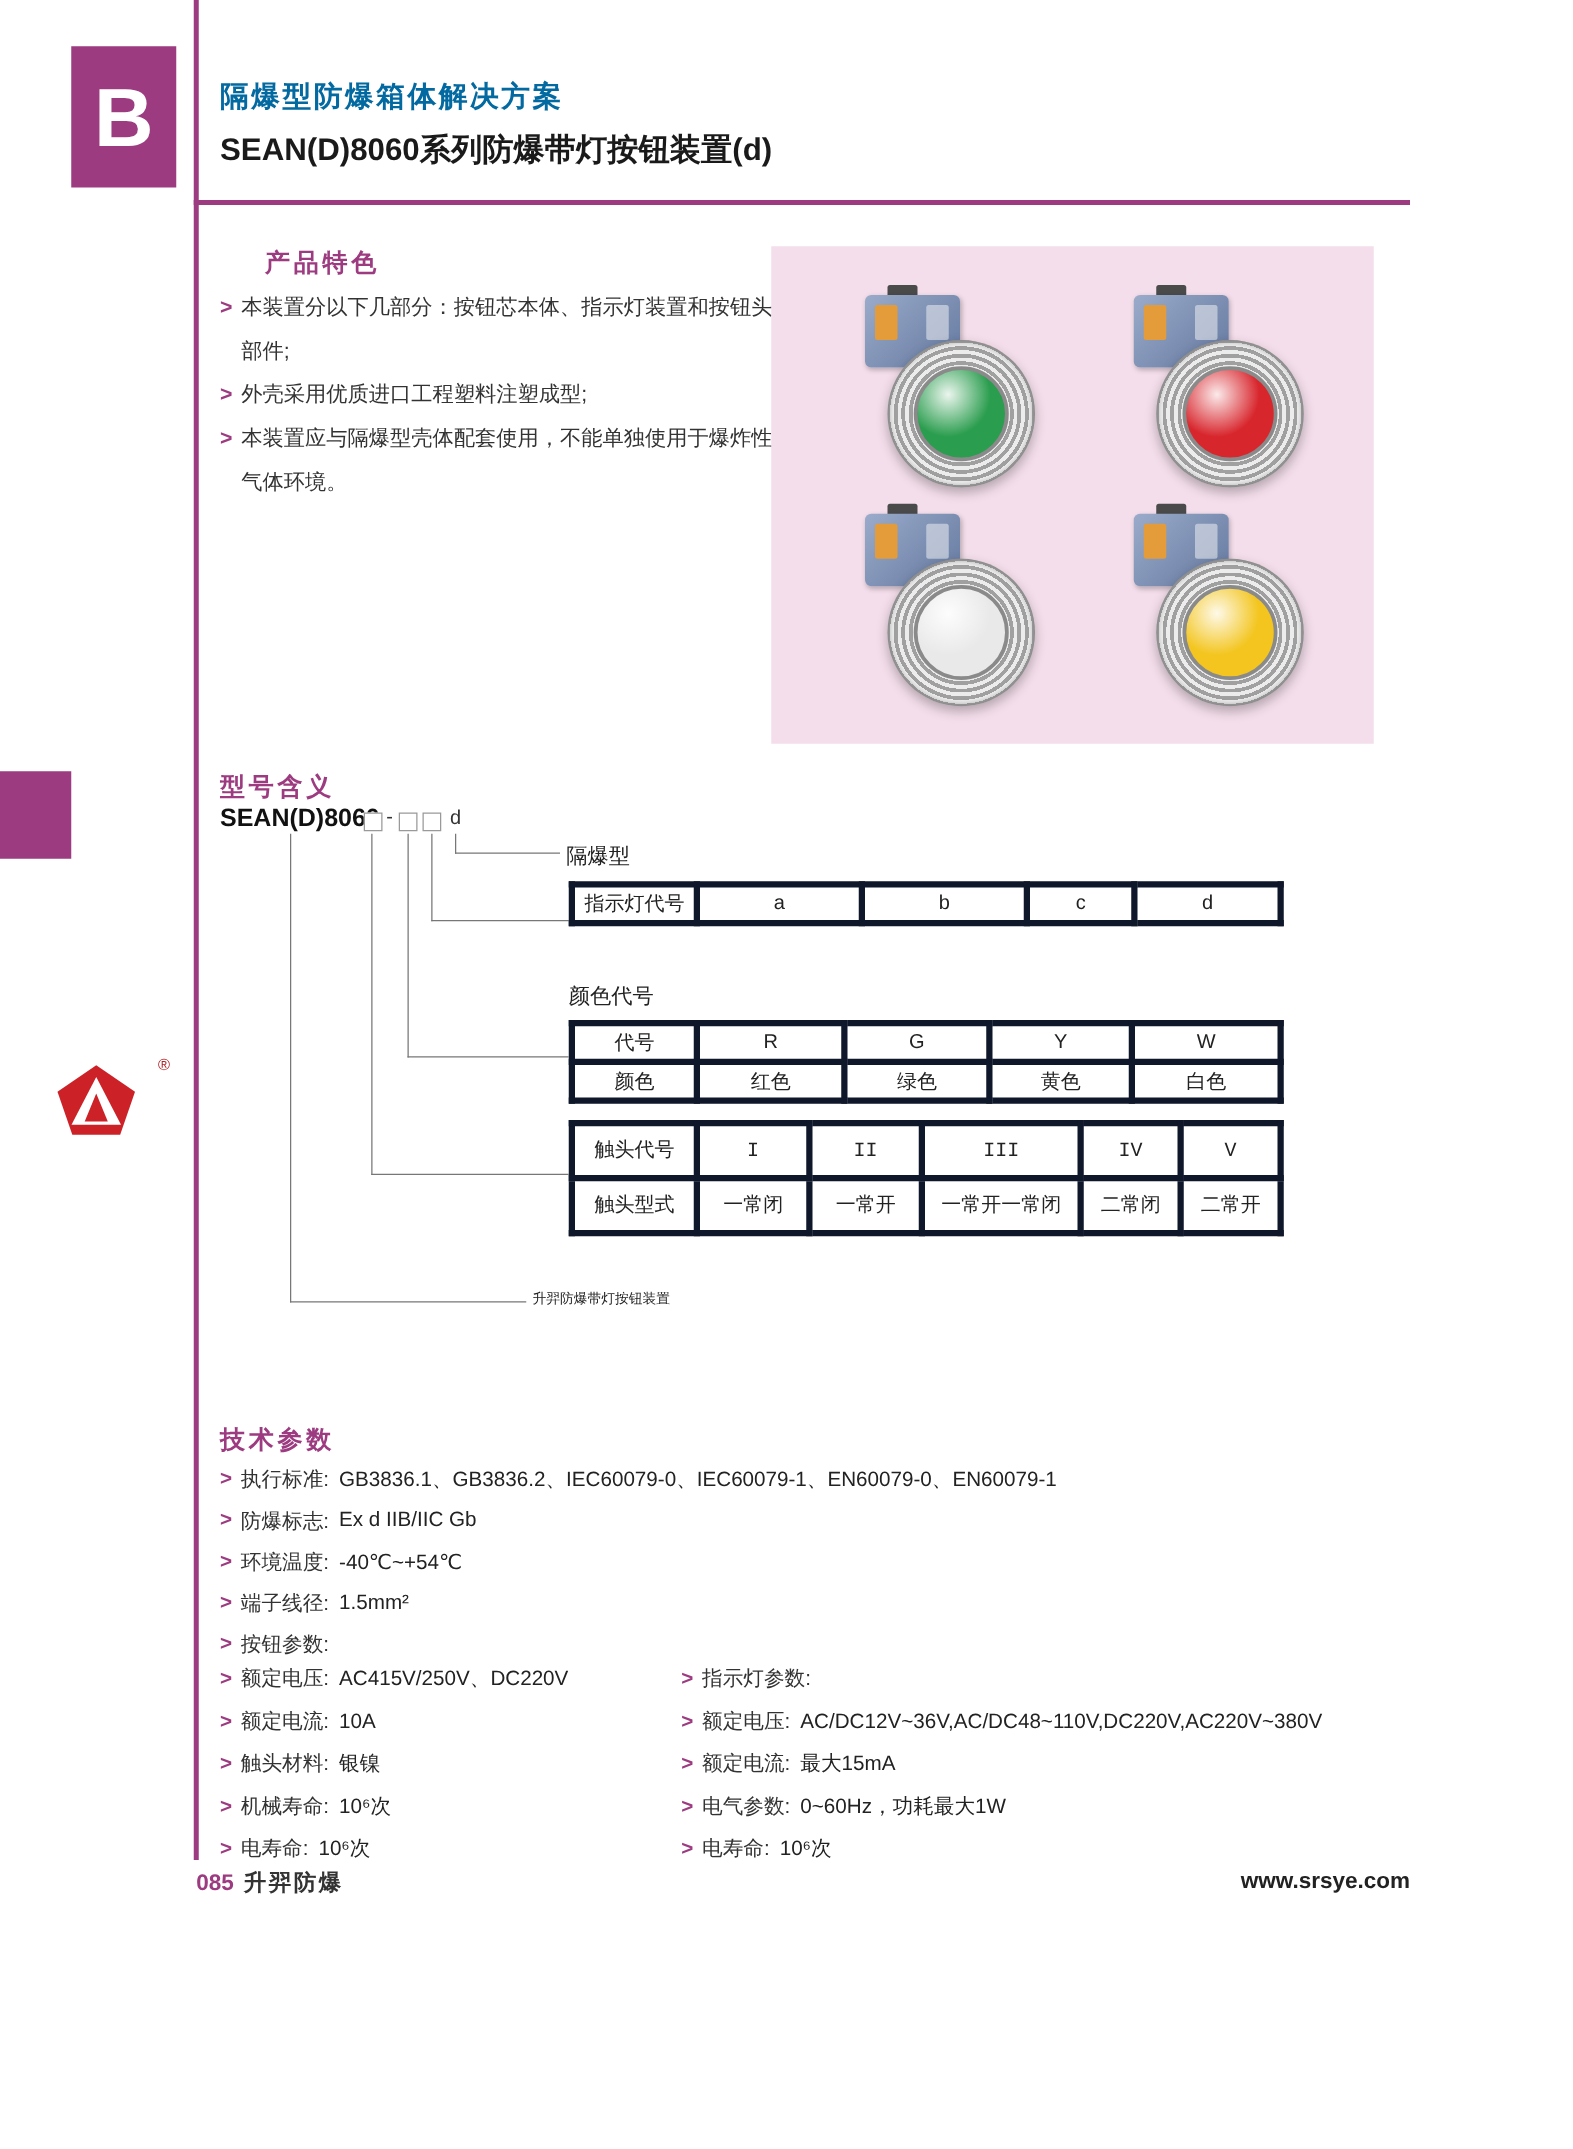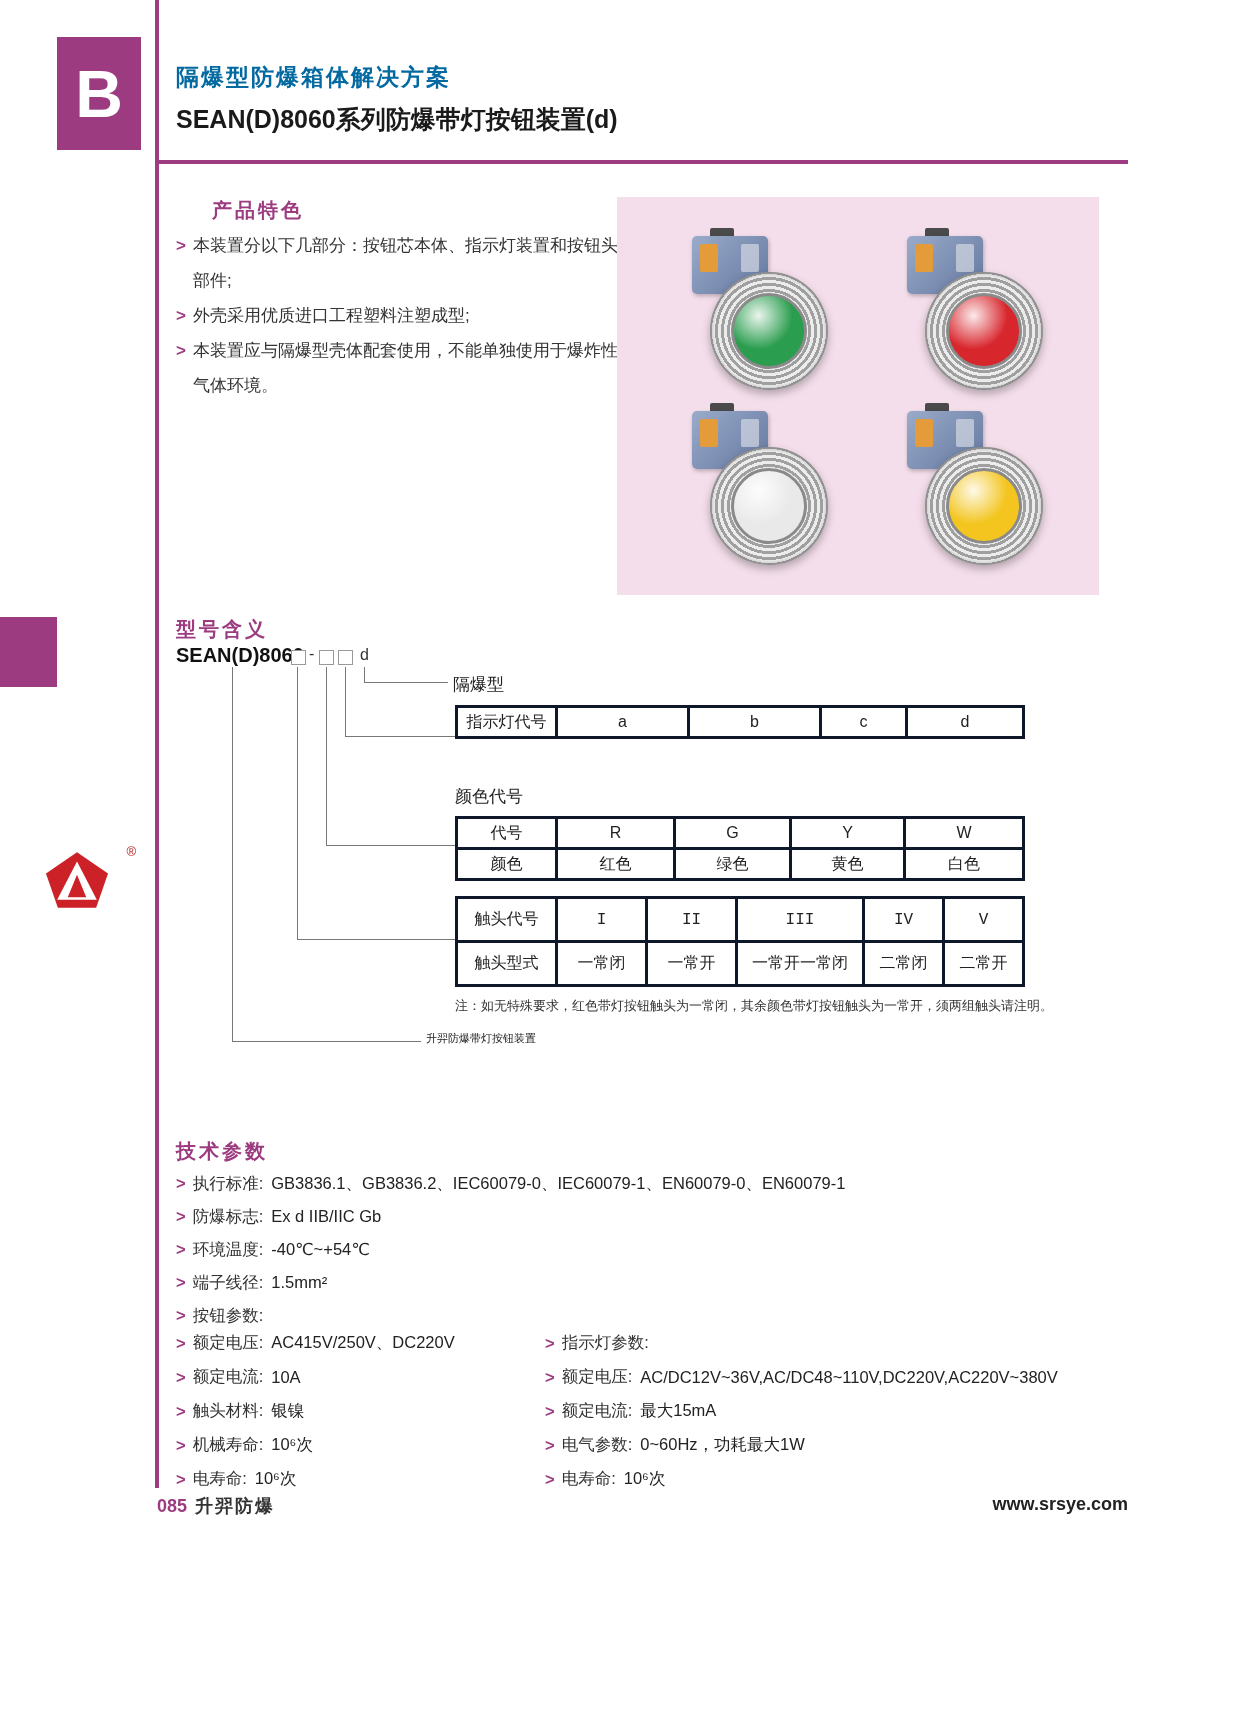--- a/index.html
+++ b/index.html
@@ -64,21 +64,21 @@
   #l4 { left:297px; top:667px; width:158px; height:273px; }
   #l5 { left:232px; top:667px; width:189px; height:375px; }
 
   .lbl-geb { position:absolute; left:453px; top:673px; font-size:17px; color:#222; }
   .lbl-colorcode { position:absolute; left:455px; top:785px; font-size:17px; color:#222; }
   .lbl-product { position:absolute; left:426px; top:1031px; font-size:11px; color:#222; }
   .note { position:absolute; left:455px; top:997px; width:610px; font-size:13px; color:#333; }
 
   
   .mtable { position:absolute; border-collapse:collapse; table-layout:fixed; background:#fff; }
-  .mtable td { border:3px solid #0f172a; text-align:center; font-size:16px; color:#222;
+  .mtable td { border:5px solid #0f172a; text-align:center; font-size:16px; color:#222;
     height:31px; padding:0 3px; overflow:hidden; }
   #table1 { left:455px; top:705px; width:567px; }
   #table2 { left:455px; top:816px; width:567px; }
   #table3 { left:455px; top:896px; width:567px; }
   #table3 td { height:44px;font-family:Liberation Mono, monospace; }
 
   
   .logo { position:absolute; left:44px; top:846px; width:92px; height:72px; }
   .logo .reg { position:absolute; right:0; top:-2px; font-size:13px; color:#b02025; }
   .logo svg { position:absolute; left:0; top:4px; }
@@ -245,21 +245,20 @@
       <td>触头型式</td>
       <td>一常闭</td>
       <td>一常开</td>
       <td>一常开一常闭</td>
       <td>二常闭</td>
       <td>二常开</td>
     </tr>
   </tbody>
     </table>
 
-  <div class="note">注：如无特殊要求，红色带灯按钮触头为一常闭，其余颜色带灯按钮触头为一常开，须两组触头请注明。</div>
   <div class="lbl-product">升羿防爆带灯按钮装置</div>
 
   <div class="logo">
     <svg width="66" height="60" viewBox="0 0 100 88">
       <path d="M50 2 L97 34 L79 86 L21 86 L3 34 Z" fill="#cc2127"></path>
       <path d="M50 16 L80 74 L20 74 Z" fill="#ffffff"></path>
       <path d="M50 36 L64 70 L36 70 Z" fill="#cc2127"></path>
     </svg>
     <span class="reg">®</span>
   </div>

